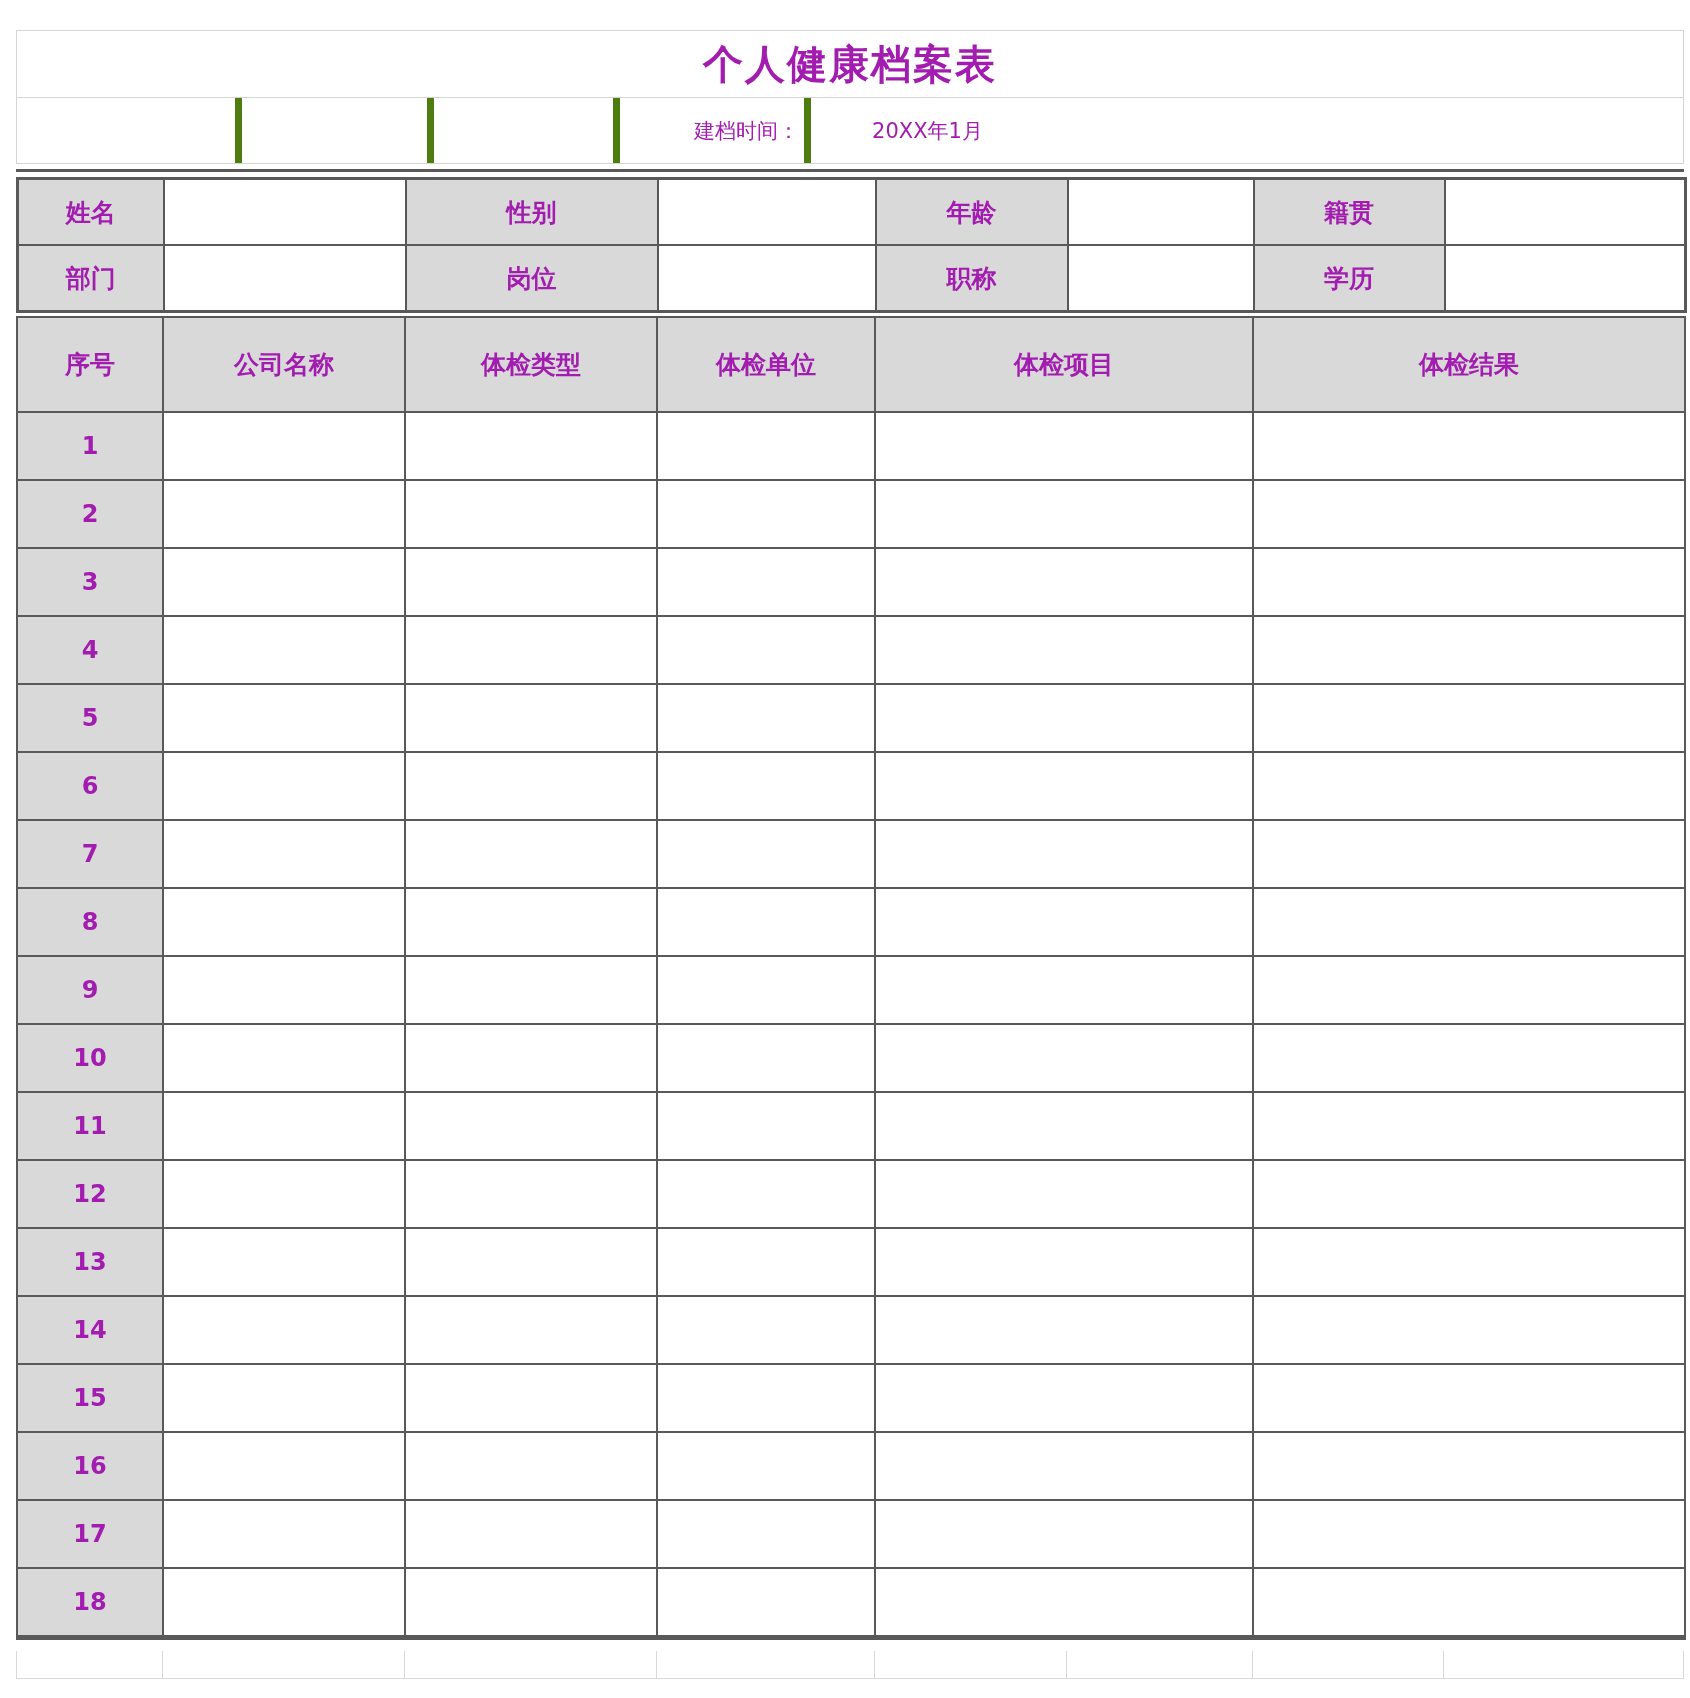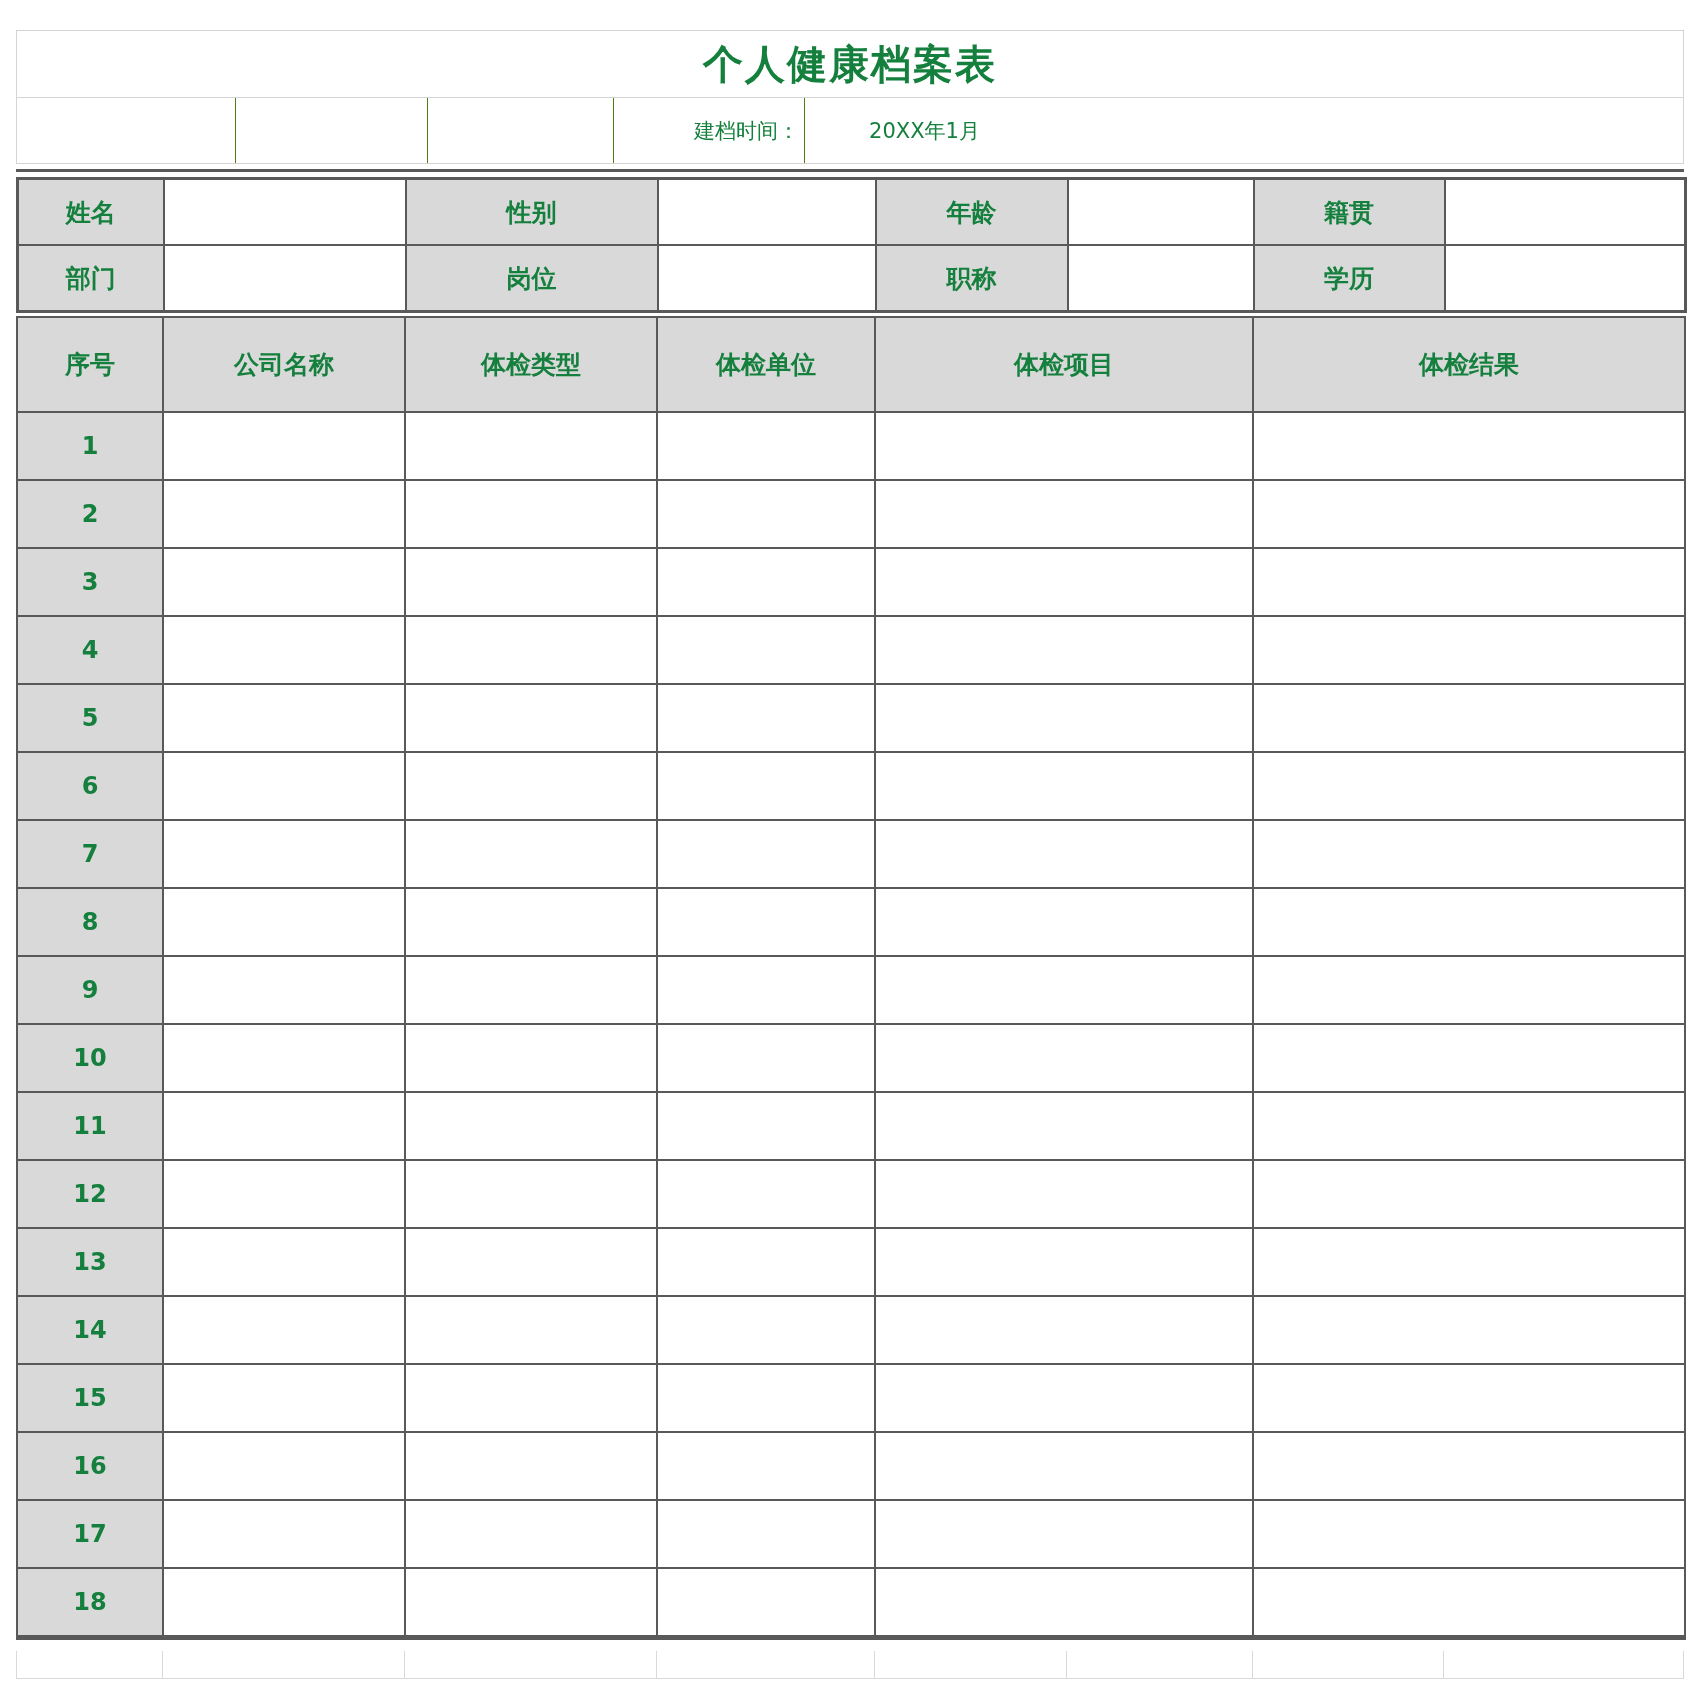--- a/index.html
+++ b/index.html
@@ -1,34 +1,34 @@
 <!DOCTYPE html>
 <html><head>
 <meta charset="utf-8">
 <style>
   html,body { margin:0; padding:0; background:#ffffff; }
   .page {
     position:relative; width:1690px; height:1698px; background:#ffffff;
-    font-family:"DejaVu Sans","Liberation Sans",sans-serif; color:#15803d;
+    font-family:"DejaVu Sans","Liberation Sans",sans-serif; color:#a21caf;
     overflow:hidden;
   }
 
   
   .top-block {
     position:absolute; left:16px; top:30px; width:1666px;
     border:1px solid #d4d4d4; box-sizing:content-box; background:#fff;
   }
   .title-row {
     height:66px; display:flex; align-items:center; justify-content:center;
     font-size:40px; font-weight:bold; letter-spacing:2px;
     border-bottom:1px solid #d4d4d4;
   }
   .company-row { height:65px; display:flex; }
   .company-row .cell {
-    box-sizing:border-box; border-left:1px solid #4d7c0f;
+    box-sizing:border-box; border-left:7px solid #4d7c0f;
     display:flex; align-items:center; font-size:21px; overflow:hidden;
   }
   .company-row .cell:first-child { border-left:none; }
   .c-name   { width:640px; padding-left:10px; }
   .c-e1     { width:218px; }
   .c-e2     { width:192px; }
   .c-e3     { width:186px; }
   .c-time-l { width:191px; justify-content:flex-end; padding-right:5px; }
   .c-time-v { width:240px; justify-content:center; }
 

